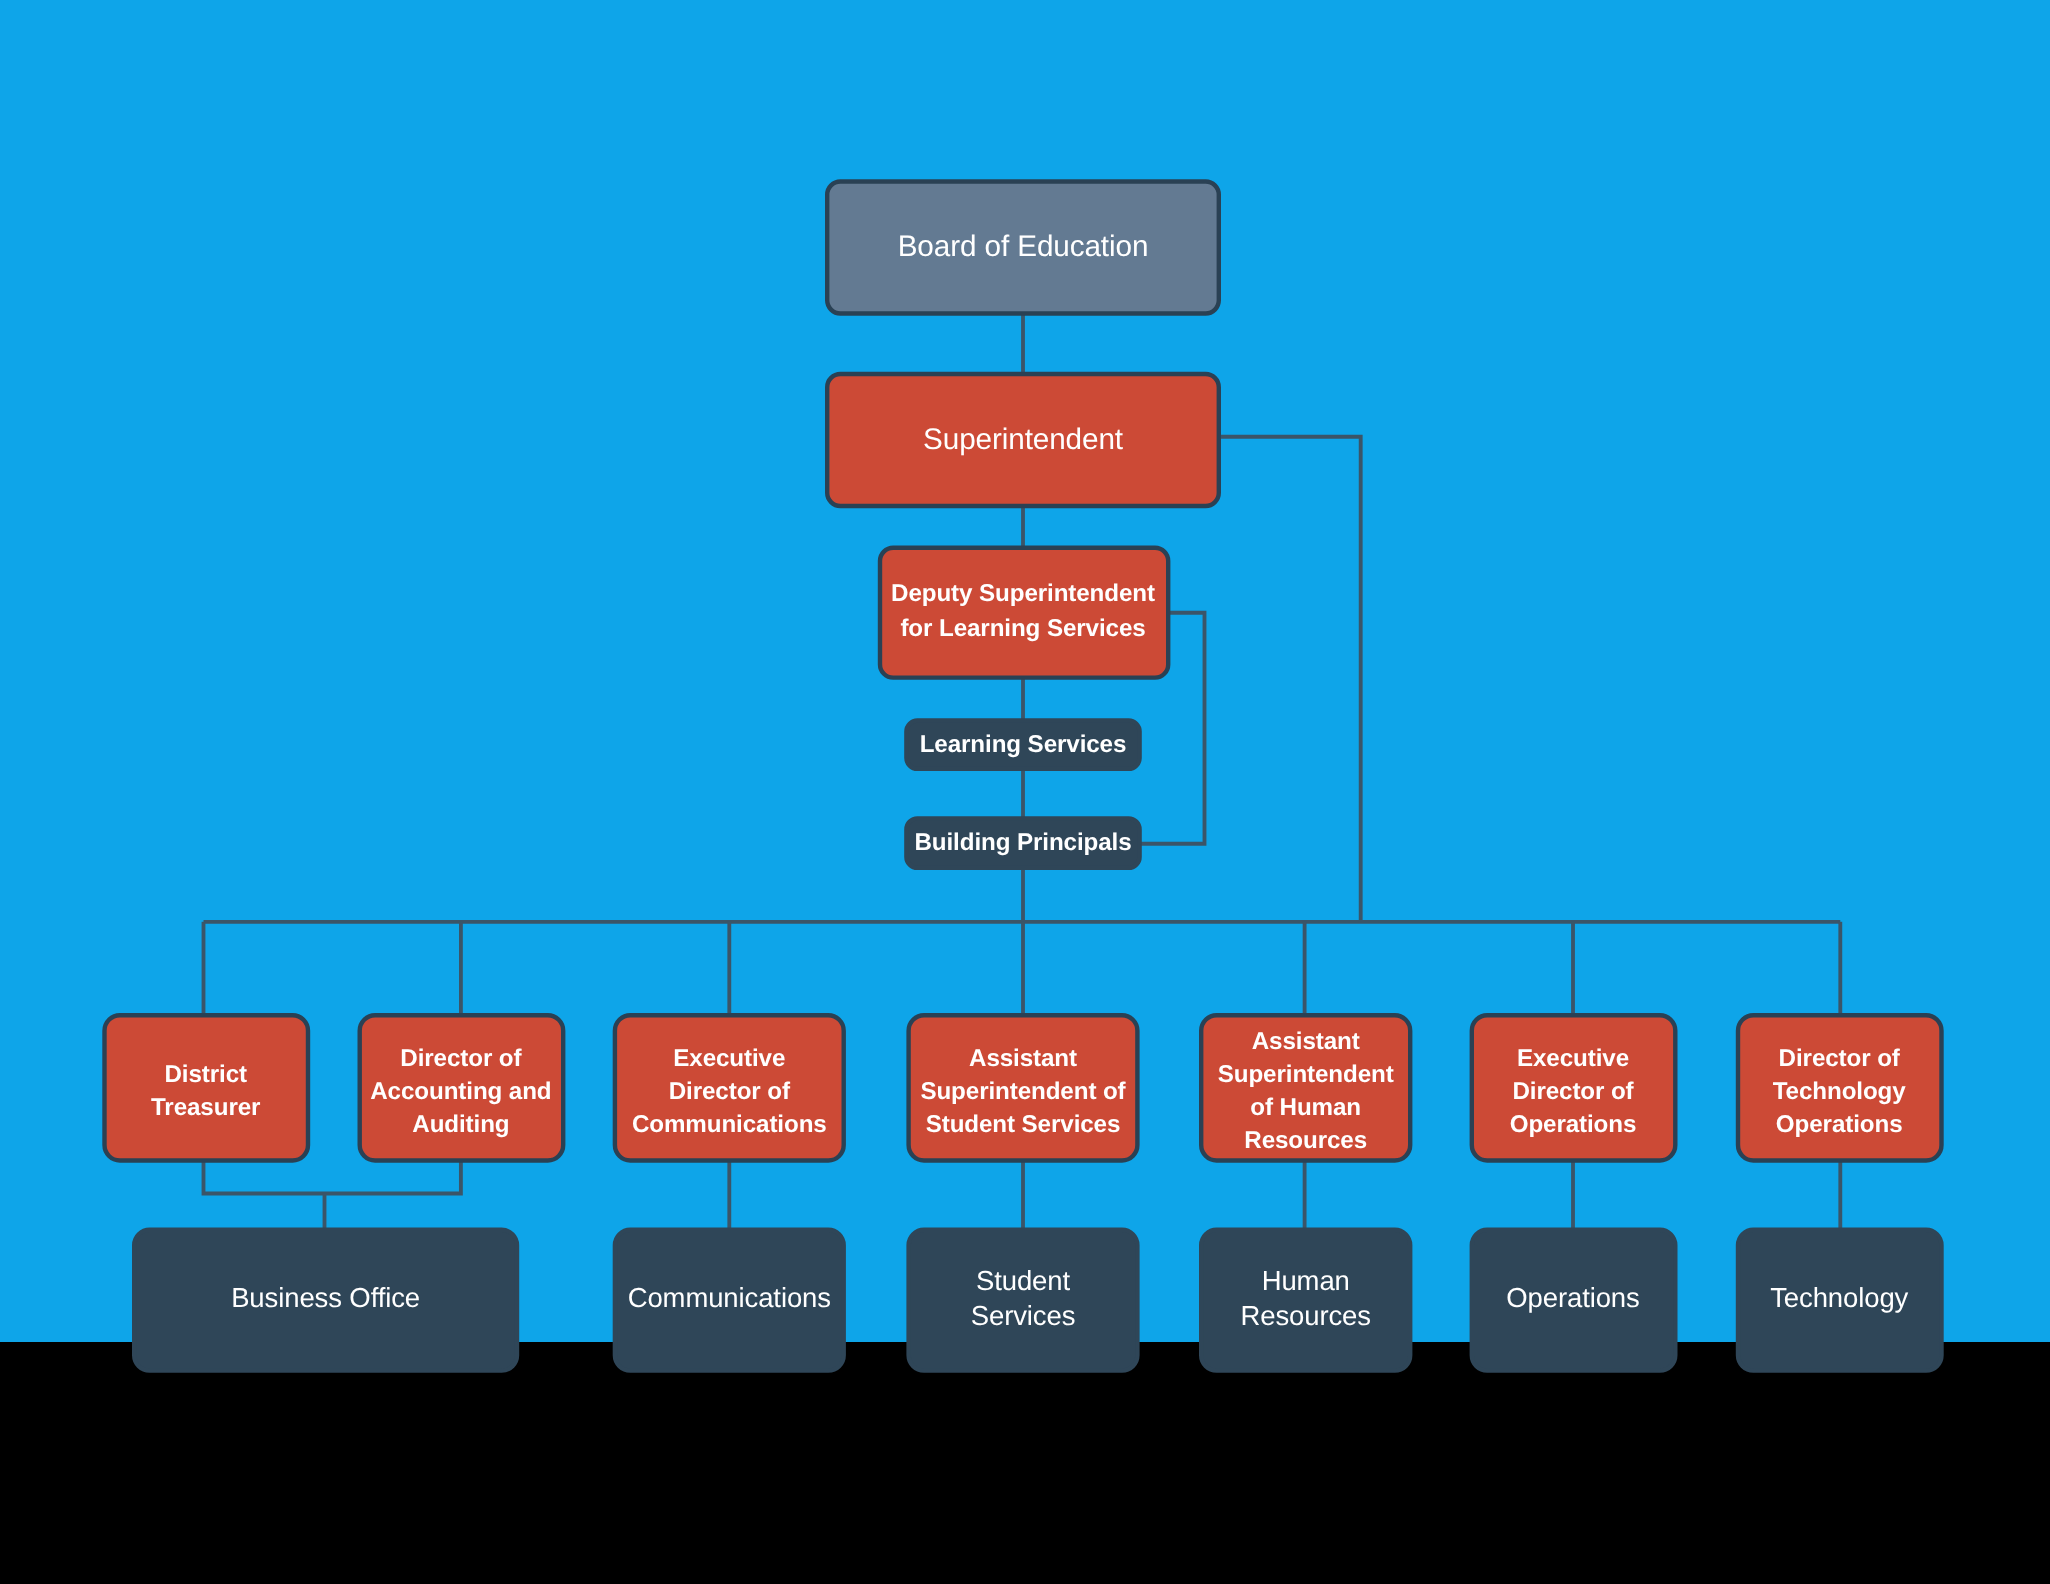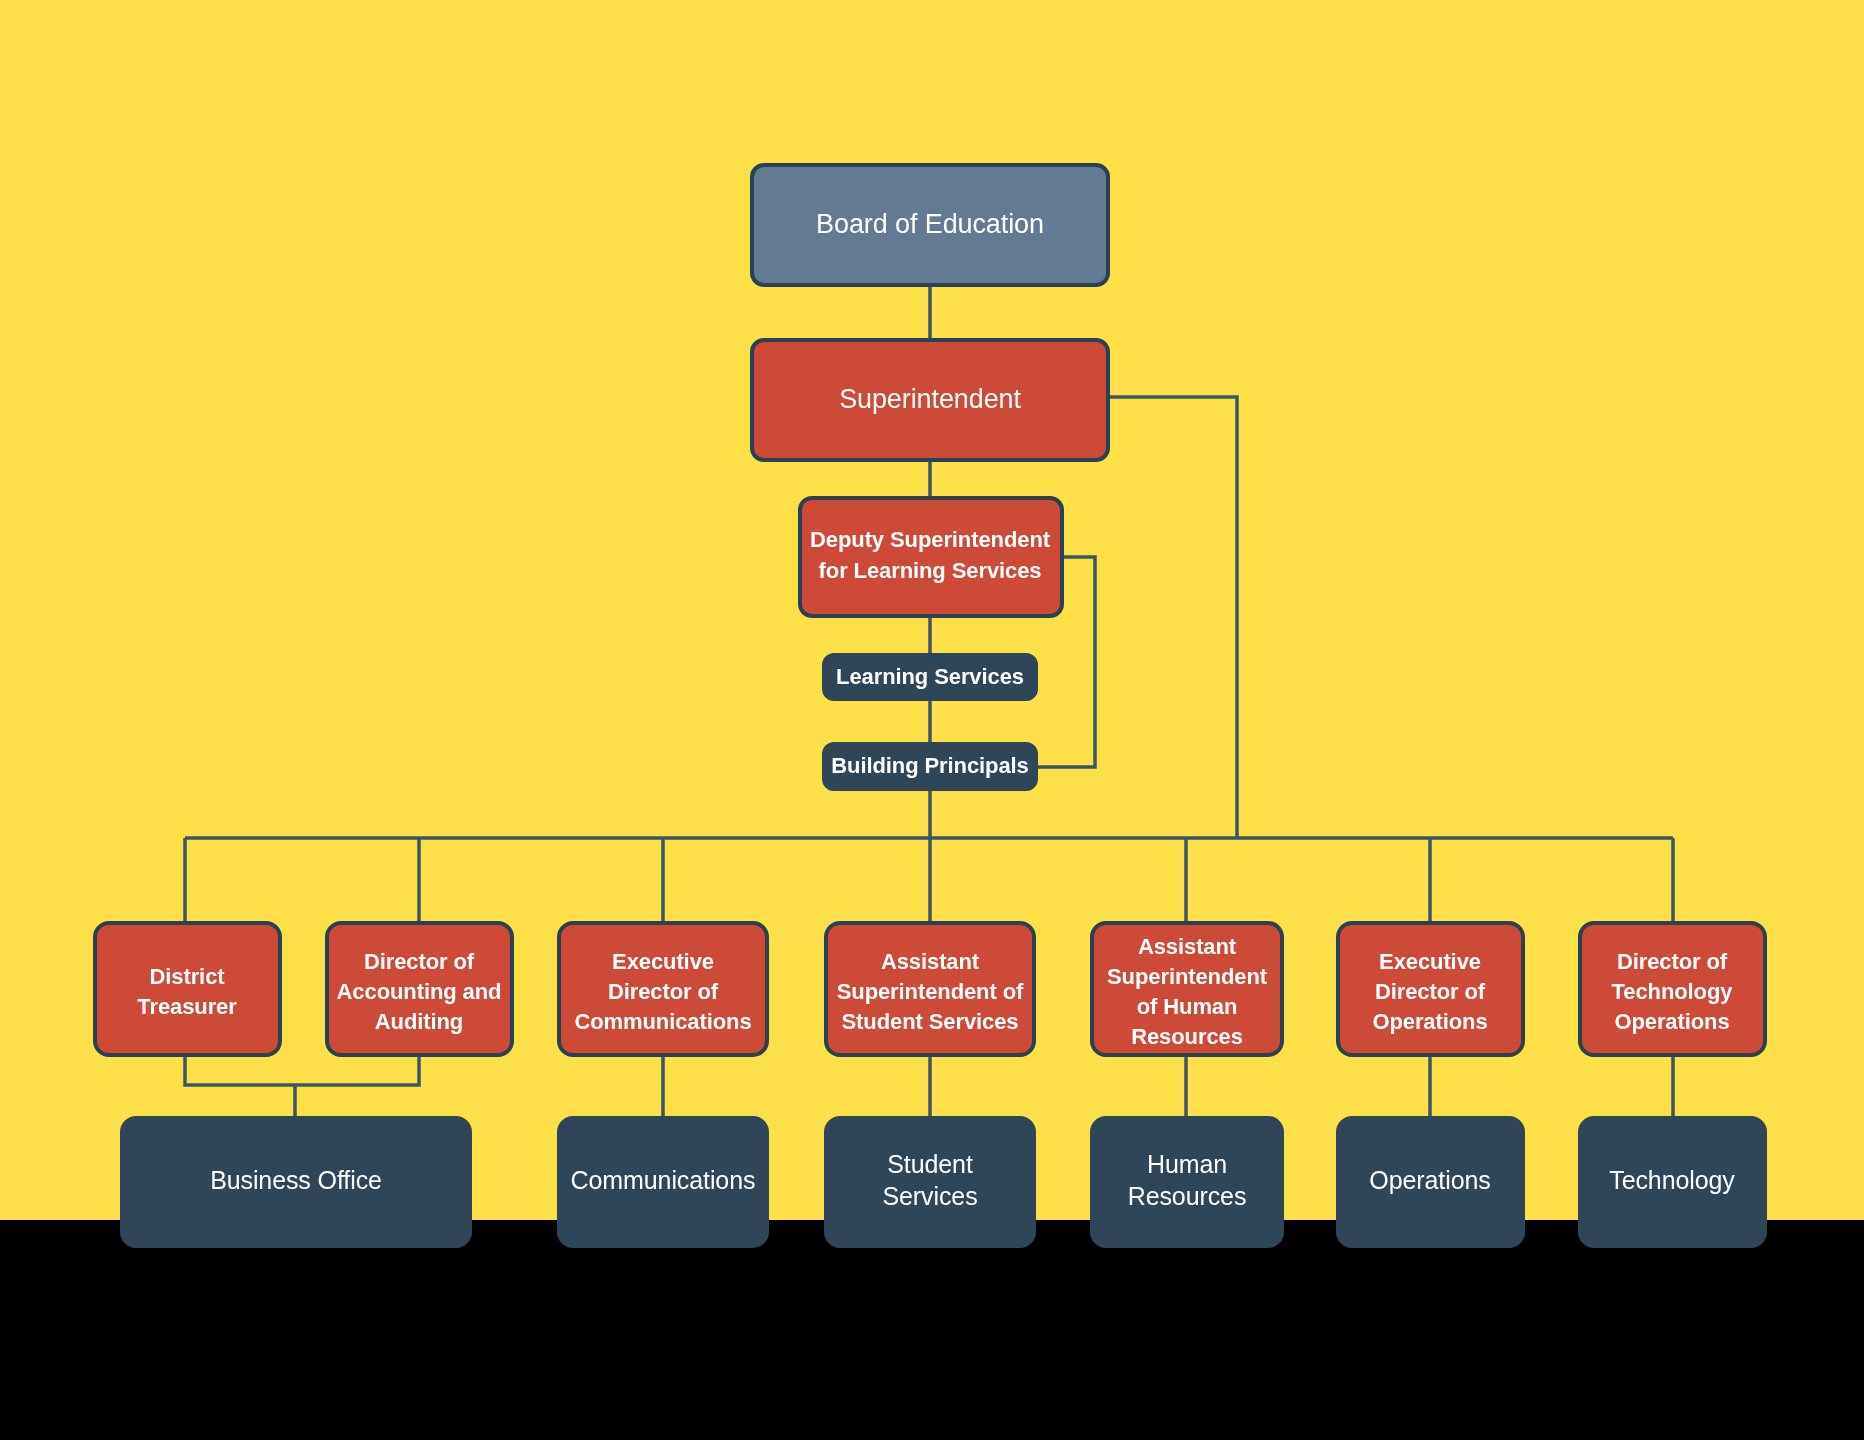--- a/index.html
+++ b/index.html
@@ -10,21 +10,21 @@
   body {
     width: 1864px;
     height: 1440px;
     overflow: hidden;
     font-family: "Liberation Sans", sans-serif;
   }
   #chart-root {
     position: relative;
     width: 1864px;
     height: 1220px;
-    background: #fde047;
+    background: #0ea5e9;
   }
   svg.org-svg {
     position: absolute;
     left: 0;
     top: 0;
     width: 1864px;
     height: 1440px;
     display: block;
   }
   .node-box {

